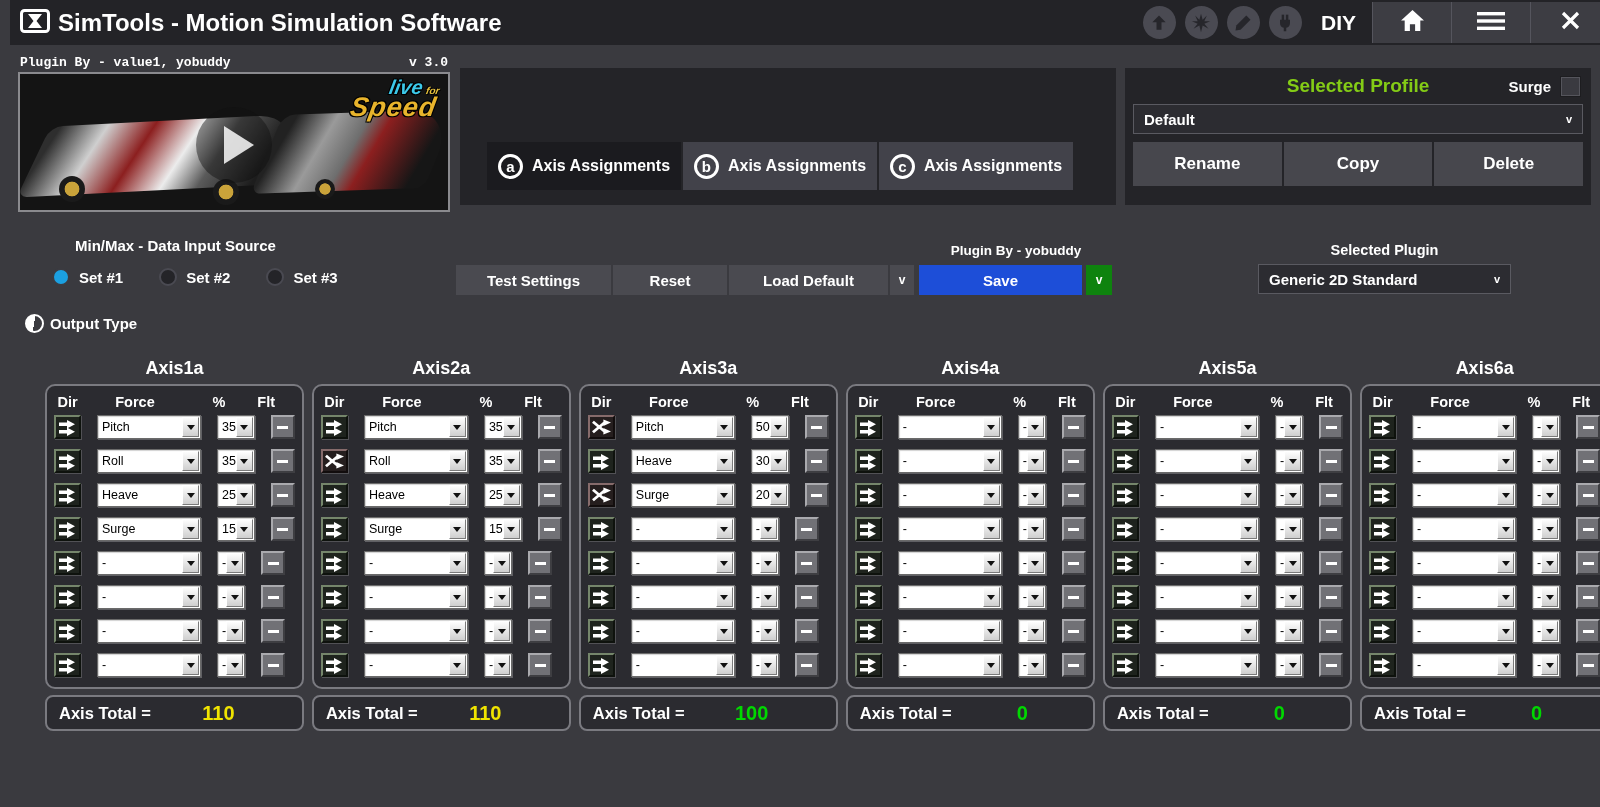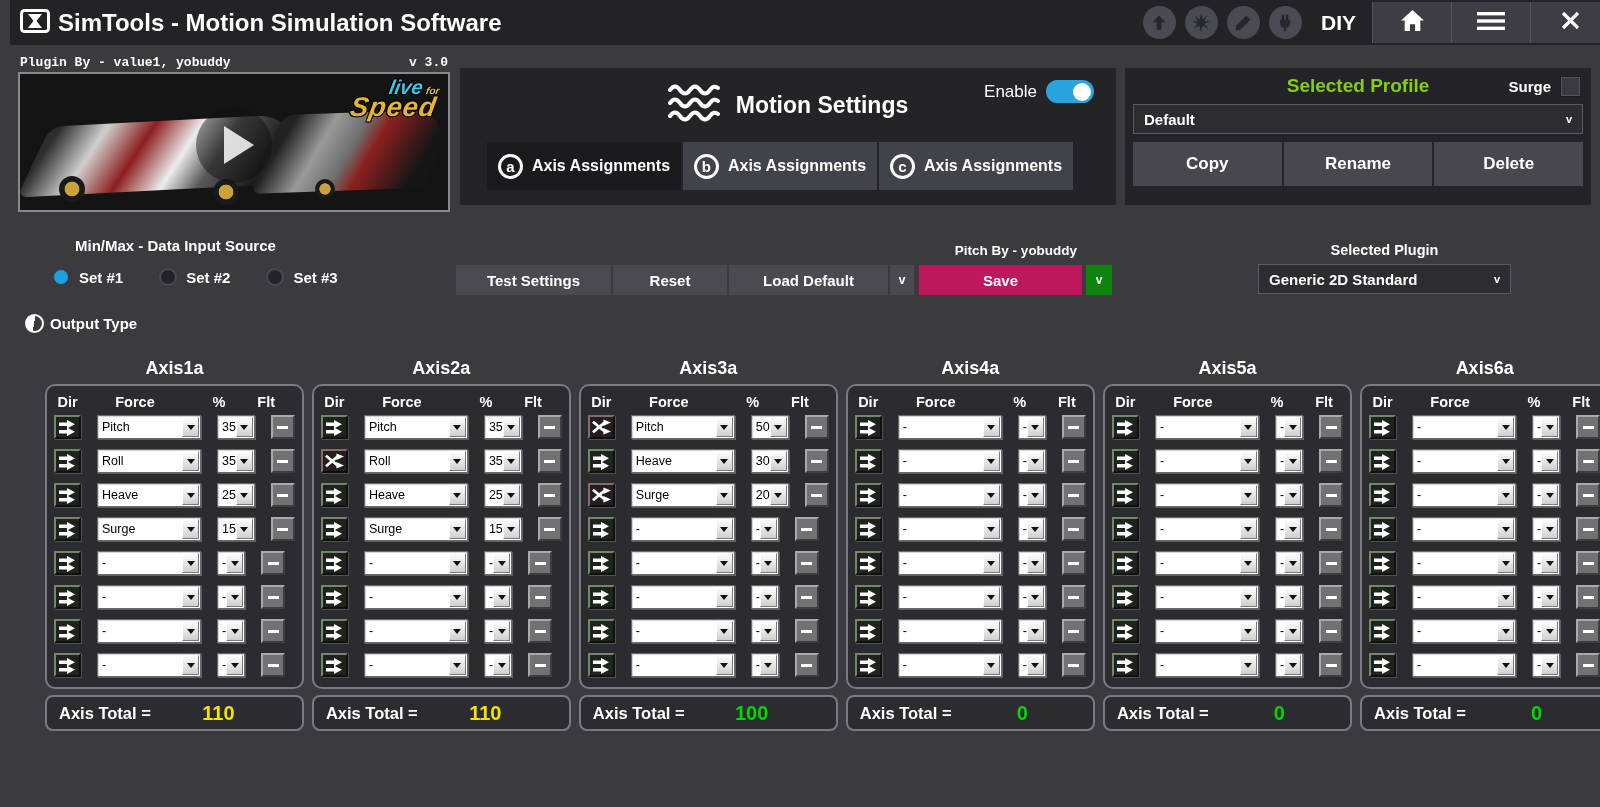--- a/index.html
+++ b/index.html
@@ -84,21 +84,21 @@
   .radio-option { display:flex; align-items:center; gap:9px; }
   .radio-circle { width:18px; height:18px; border-radius:50%; background:#242428; border:2px solid #4a4a52; }
   .radio-option.selected .radio-circle { background:#1ba0e1; border-color:#3b3b41; }
   .radio-label { color:#fff; font-weight:bold; font-size:15px; }
 
   .actions-row { position:absolute; left:456px; top:265px; display:flex; height:30px; }
   .action-btn { background:#4a4a50; border:none; color:#fff; font-weight:bold; font-size:15px;
                 font-family:inherit; margin-right:2px; display:flex; align-items:center; justify-content:center; }
   .w-test { width:155px; } .w-reset { width:114px; } .w-load { width:159px; }
   .w-arrow { width:24px; font-size:12px; }
-  .save-btn { background:#be185d; width:163px; margin-left:3px; }
+  .save-btn { background:#1d4ed8; width:163px; margin-left:3px; }
   .save-arrow { background:#0e830e; width:26px; font-size:12px; margin-left:2px; }
   .plugin-by { position:absolute; left:920px; top:243px; width:192px; text-align:center;
                color:#fff; font-weight:bold; font-size:13.5px; }
   .sel-plugin-label { position:absolute; left:1258px; top:242px; width:253px; text-align:center;
                       color:#fff; font-weight:bold; font-size:14.5px; }
   .sel-plugin-select { position:absolute; left:1258px; top:264px; width:253px; }
   .output-type { position:absolute; left:25px; top:314px; display:flex; align-items:center; gap:6px; }
   .ot-icon { width:19px; height:19px; border-radius:50%; border:2px solid #fff;
              background:linear-gradient(100deg,#fff 0 48%, rgba(0,0,0,0) 48%); }
   .ot-label { color:#fff; font-weight:bold; font-size:15px; }
@@ -212,36 +212,20 @@
         <span class="lfs-live">live</span><span class="lfs-for">for</span><br>
         <span class="lfs-speed">Speed</span>
       </div>
       <div class="play-overlay">
         <div class="play-tri"></div>
       </div>
     </div>
   </div>
 
   <div class="motion-panel">
-    <div class="motion-header">
-      <span>
-        <svg width="52" height="42" viewBox="0 0 52 42" fill="none" stroke="#fff" stroke-width="4" stroke-linecap="round">
-          <path d="M2 8 q 5 -7 10 0 q 5 7 10 0 q 5 -7 10 0 q 5 7 10 0 q 4 -5.5 8 -2"></path>
-          <path d="M2 21 q 5 -7 10 0 q 5 7 10 0 q 5 -7 10 0 q 5 7 10 0 q 4 -5.5 8 -2"></path>
-          <path d="M2 34 q 5 -7 10 0 q 5 7 10 0 q 5 -7 10 0 q 5 7 10 0 q 4 -5.5 8 -2"></path>
-        </svg>
-      </span>
-      <span class="motion-title">Motion Settings</span>
-      <div class="enable-wrap">
-        <span class="enable-label">Enable</span>
-        <div class="toggle" id="enable-toggle">
-          <div class="toggle-knob"></div>
-        </div>
-      </div>
-    </div>
     <div class="motion-tabs">
       <div class="motion-tab active">
         <span class="tab-badge">a</span>
         <span class="tab-label">Axis Assignments</span>
       </div>
       <div class="motion-tab">
         <span class="tab-badge">b</span>
         <span class="tab-label">Axis Assignments</span>
       </div>
       <div class="motion-tab">
@@ -257,22 +241,22 @@
       <div class="auto-wrap">
         <span class="auto-label">Surge</span>
         <div class="checkbox" id="auto-checkbox"></div>
       </div>
     </div>
     <div class="select-box profile-select">
       <span>Default</span>
       <span class="select-arrow">v</span>
     </div>
     <div class="profile-buttons">
+      <button class="profile-btn">Rename</button>
       <button class="profile-btn">Copy</button>
-      <button class="profile-btn">Rename</button>
       <button class="profile-btn">Delete</button>
     </div>
   </div>
 
   <div class="source-title">Min/Max - Data Input Source</div>
   <div class="radio-row">
     <div class="radio-option selected">
       <span class="radio-circle"></span>
       <span class="radio-label">Set #1</span>
     </div>
@@ -287,21 +271,21 @@
   </div>
 
   <div class="actions-row">
     <button class="action-btn w-test">Test Settings</button>
     <button class="action-btn w-reset">Reset</button>
     <button class="action-btn w-load">Load Default</button>
     <button class="action-btn w-arrow">v</button>
     <button class="action-btn save-btn">Save</button>
     <button class="action-btn save-arrow">v</button>
   </div>
-  <div class="plugin-by">Pitch By - yobuddy</div>
+  <div class="plugin-by">Plugin By - yobuddy</div>
 
   <div class="sel-plugin-label">Selected Plugin</div>
   <div class="select-box sel-plugin-select">
     <span>Generic 2D Standard</span>
     <span class="select-arrow">v</span>
   </div>
 
   <div class="output-type">
     <span class="ot-icon"></span>
     <span class="ot-label">Output Type</span>

